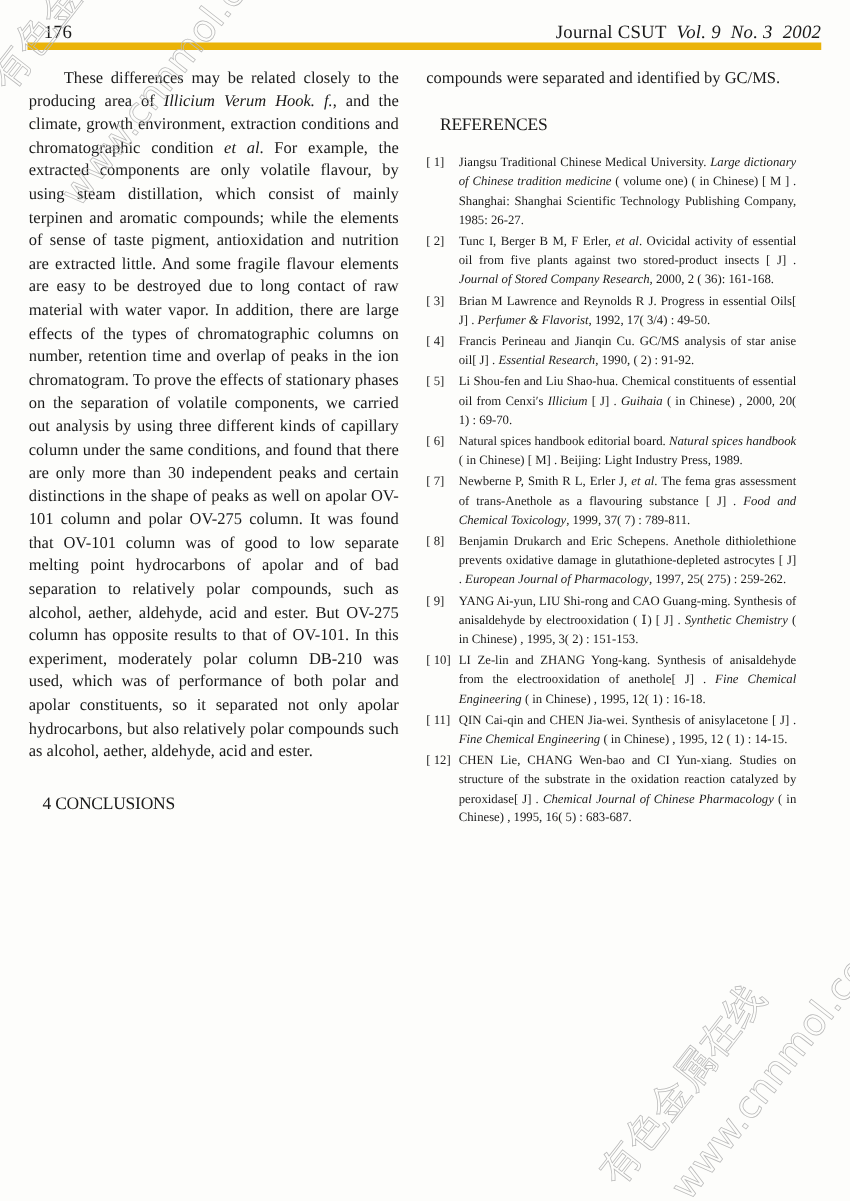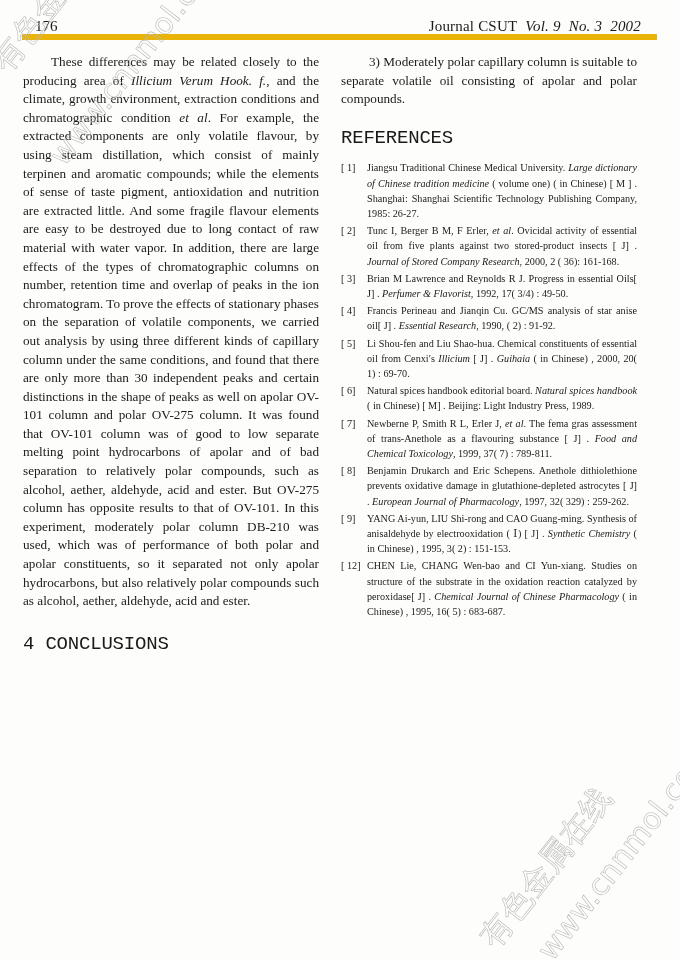--- a/index.html
+++ b/index.html
@@ -6,33 +6,33 @@
   body {
     width: 680px; height: 961px; background: #fdfdfb; position: relative; overflow: hidden;
     font-family: "Liberation Serif", "DejaVu Serif", serif; color: #1a1a1a;
   }
   .header {
     position: absolute; left: 22px; right: 23px; top: 14px; height: 20px;
     border-bottom: 6px solid #eab308;
     font-size: 15px;
   }
   .header .page-no { position: absolute; left: 13px; top: 4px; }
-  .header .journal { position: absolute; right: 16px; top: 4px; letter-spacing: 0.2px; margin-left: 36px; }
+  .header .journal { position: absolute; right: 0; top: 4px; letter-spacing: 0.2px; margin-left: 36px; }
   .header .journal i { margin-left: 8px; }
   .col {
     position: absolute; top: 53px; width: 296px;
     font-size: 13.2px; line-height: 18.6px; text-align: justify;
   }
   .col-left { left: 23px; }
   .col-right { left: 341px; }
   .col p { margin: 0; }
   .indent { text-indent: 28px; }
   .section-head {
-    font-family: Liberation Mono, monospace;
-    font-size: 19px; font-weight: normal; margin: 0; letter-spacing: -0.2px;
+    font-family: Liberation Serif, serif;
+    font-size: 14px; font-weight: normal; margin: 11px; letter-spacing: -0.2px;
   }
   .conclusions-head { margin-top: 24px; margin-bottom: 13px; }
   .references-head { margin-top: 20px; margin-bottom: 13px; }
   .refs { font-size: 10.2px; line-height: 15.2px; }
   .ref { display: flex; margin-bottom: 2px; }
   .ref .num { width: 26px; flex-shrink: 0; }
   .ref .txt { flex: 1; text-align: justify; }
   .watermark {
     position: absolute; color: transparent; -webkit-text-stroke: 0.6px #b9b9b9;
     font-family: "DejaVu Sans", sans-serif; pointer-events: none; white-space: nowrap;
@@ -49,21 +49,21 @@
   <span class="page-no">176</span>
   <span class="journal"><span>Journal CSUT</span><i>Vol. 9</i><i>No. 3</i><i>2002</i></span>
 </div>
 
 <div class="col col-left">
   <p class="indent"><span>These differences may be related closely to the producing area of </span><i>Illicium Verum Hook. f.</i><span>, and the climate, growth environment, extraction conditions and chromatographic condition </span><i>et al</i><span>. For example, the extracted components are only volatile flavour, by using steam distillation, which consist of mainly terpinen and aromatic compounds; while the elements of sense of taste pigment, antioxidation and nutrition are extracted little. And some fragile flavour elements are easy to be destroyed due to long contact of raw material with water vapor. In addition, there are large effects of the types of chromatographic columns on number, retention time and overlap of peaks in the ion chromatogram. To prove the effects of stationary phases on the separation of volatile components, we carried out analysis by using three different kinds of capillary column under the same conditions, and found that there are only more than 30 independent peaks and certain distinctions in the shape of peaks as well on apolar OV-101 column and polar OV-275 column. It was found that OV-101 column was of good to low separate melting point hydrocarbons of apolar and of bad separation to relatively polar compounds, such as alcohol, aether, aldehyde, acid and ester. But OV-275 column has opposite results to that of OV-101. In this experiment, moderately polar column DB-210 was used, which was of performance of both polar and apolar constituents, so it separated not only apolar hydrocarbons, but also relatively polar compounds such as alcohol, aether, aldehyde, acid and ester.</span></p>
   <h2 class="section-head conclusions-head">4   CONCLUSIONS</h2>
 </div>
 
 <div class="col col-right">
-  <p class="indent">3) Moderately polar capillary column is suitable to separate volatile oil consisting of apolar and polar compounds.</p>
+  <p>compounds were separated and identified by GC/MS.</p>
   <h2 class="section-head references-head">REFERENCES</h2>
   <div class="refs" id="refs">
       <div class="ref">
         <span class="num">[ 1]</span>
         <span class="txt"><span>Jiangsu Traditional Chinese Medical University. </span><i>Large dictionary of Chinese tradition medicine</i><span> ( volume one) ( in Chinese) [ M ] . Shanghai: Shanghai Scientific Technology Publishing Company, 1985: 26-27.</span></span>
       </div>
       <div class="ref">
         <span class="num">[ 2]</span>
         <span class="txt"><span>Tunc I, Berger B M, F Erler, </span><i>et al</i><span>. Ovicidal activity of essential oil from five plants against two stored-product insects [ J] . </span><i>Journal of Stored Company Research</i><span>, 2000, 2 ( 36): 161-168.</span></span>
       </div>
@@ -82,25 +82,33 @@
       <div class="ref">
         <span class="num">[ 6]</span>
         <span class="txt"><span>Natural spices handbook editorial board. </span><i>Natural spices handbook</i><span> ( in Chinese) [ M] . Beijing: Light Industry Press, 1989.</span></span>
       </div>
       <div class="ref">
         <span class="num">[ 7]</span>
         <span class="txt"><span>Newberne P, Smith R L, Erler J, </span><i>et al</i><span>. The fema gras assessment of trans-Anethole as a flavouring substance [ J] . </span><i>Food and Chemical Toxicology</i><span>, 1999, 37( 7) : 789-811.</span></span>
       </div>
       <div class="ref">
         <span class="num">[ 8]</span>
-        <span class="txt"><span>Benjamin Drukarch and Eric Schepens. Anethole dithiolethione prevents oxidative damage in glutathione-depleted astrocytes [ J] . </span><i>European Journal of Pharmacology</i><span>, 1997, 32( 329) : 259-262.</span></span>
+        <span class="txt"><span>Benjamin Drukarch and Eric Schepens. Anethole dithiolethione prevents oxidative damage in glutathione-depleted astrocytes [ J] . </span><i>European Journal of Pharmacology</i><span>, 1997, 25( 275) : 259-262.</span></span>
       </div>
       <div class="ref">
         <span class="num">[ 9]</span>
         <span class="txt"><span>YANG Ai-yun, LIU Shi-rong and CAO Guang-ming. Synthesis of anisaldehyde by electrooxidation ( Ⅰ) [ J] . </span><i>Synthetic Chemistry</i><span> ( in Chinese) , 1995, 3( 2) : 151-153.</span></span>
+      </div>
+      <div class="ref">
+        <span class="num">[ 10]</span>
+        <span class="txt"><span>LI Ze-lin and ZHANG Yong-kang. Synthesis of anisaldehyde from the electrooxidation of anethole[ J] . </span><i>Fine Chemical Engineering</i><span> ( in Chinese) , 1995, 12( 1) : 16-18.</span></span>
+      </div>
+      <div class="ref">
+        <span class="num">[ 11]</span>
+        <span class="txt"><span>QIN Cai-qin and CHEN Jia-wei. Synthesis of anisylacetone [ J] . </span><i>Fine Chemical Engineering</i><span> ( in Chinese) , 1995, 12 ( 1) : 14-15.</span></span>
       </div>
       <div class="ref">
         <span class="num">[ 12]</span>
         <span class="txt"><span>CHEN Lie, CHANG Wen-bao and CI Yun-xiang. Studies on structure of the substrate in the oxidation reaction catalyzed by peroxidase[ J] . </span><i>Chemical Journal of Chinese Pharmacology</i><span> ( in Chinese) , 1995, 16( 5) : 683-687.</span></span>
       </div>
     </div>
 </div>
 
 <div class="watermark wm1">有色金属在线</div>
 <div class="watermark wm2">www.cnnmol.com</div>

